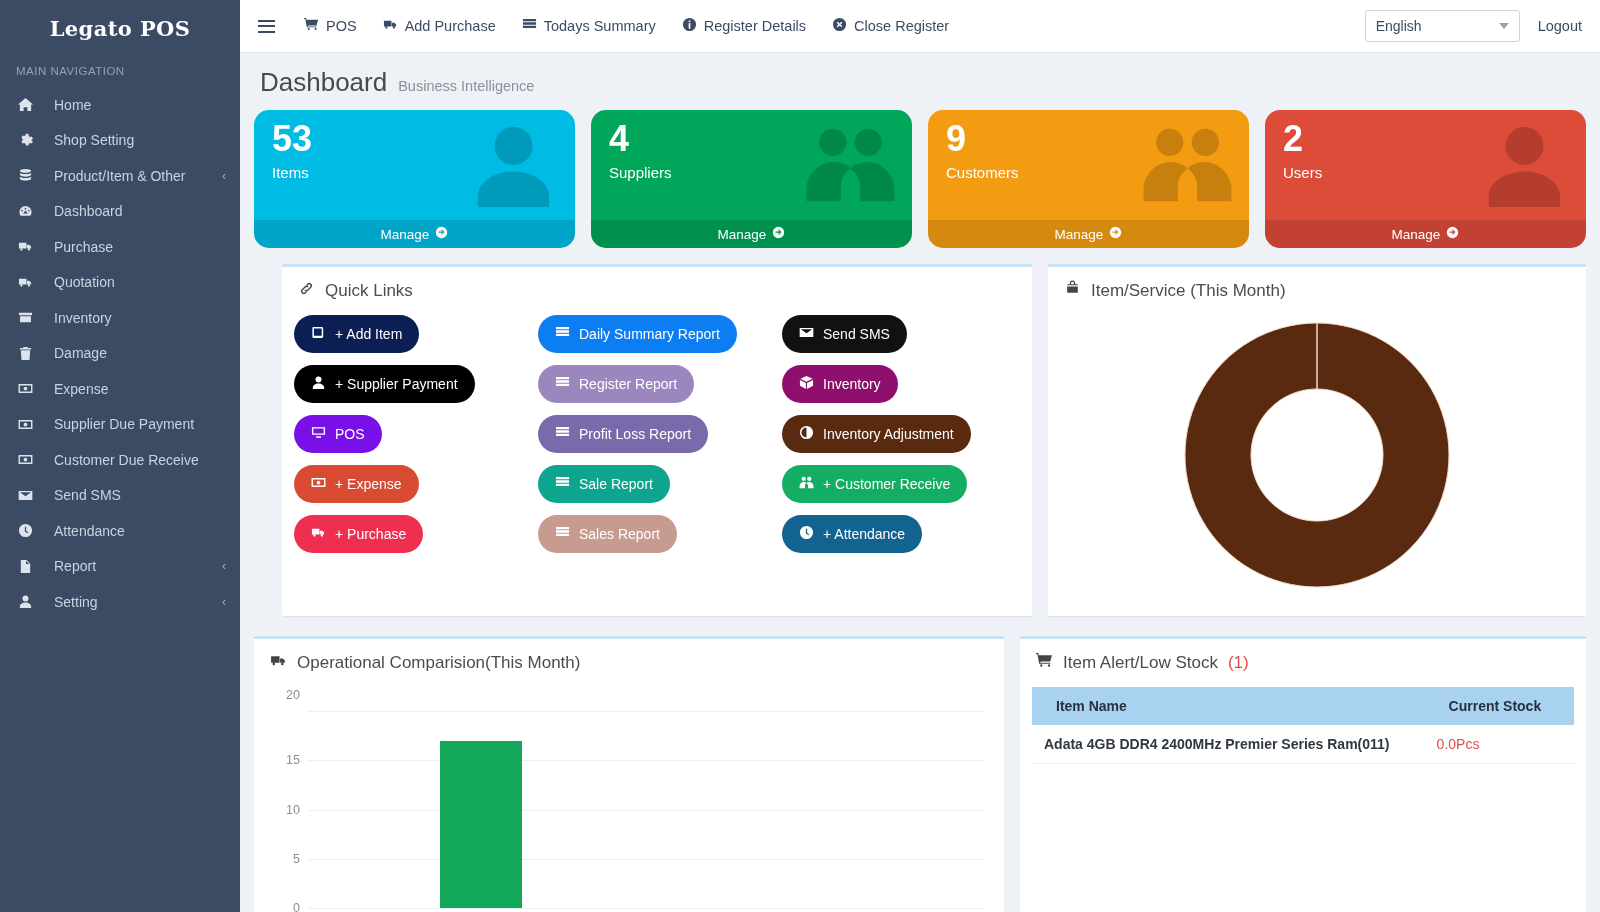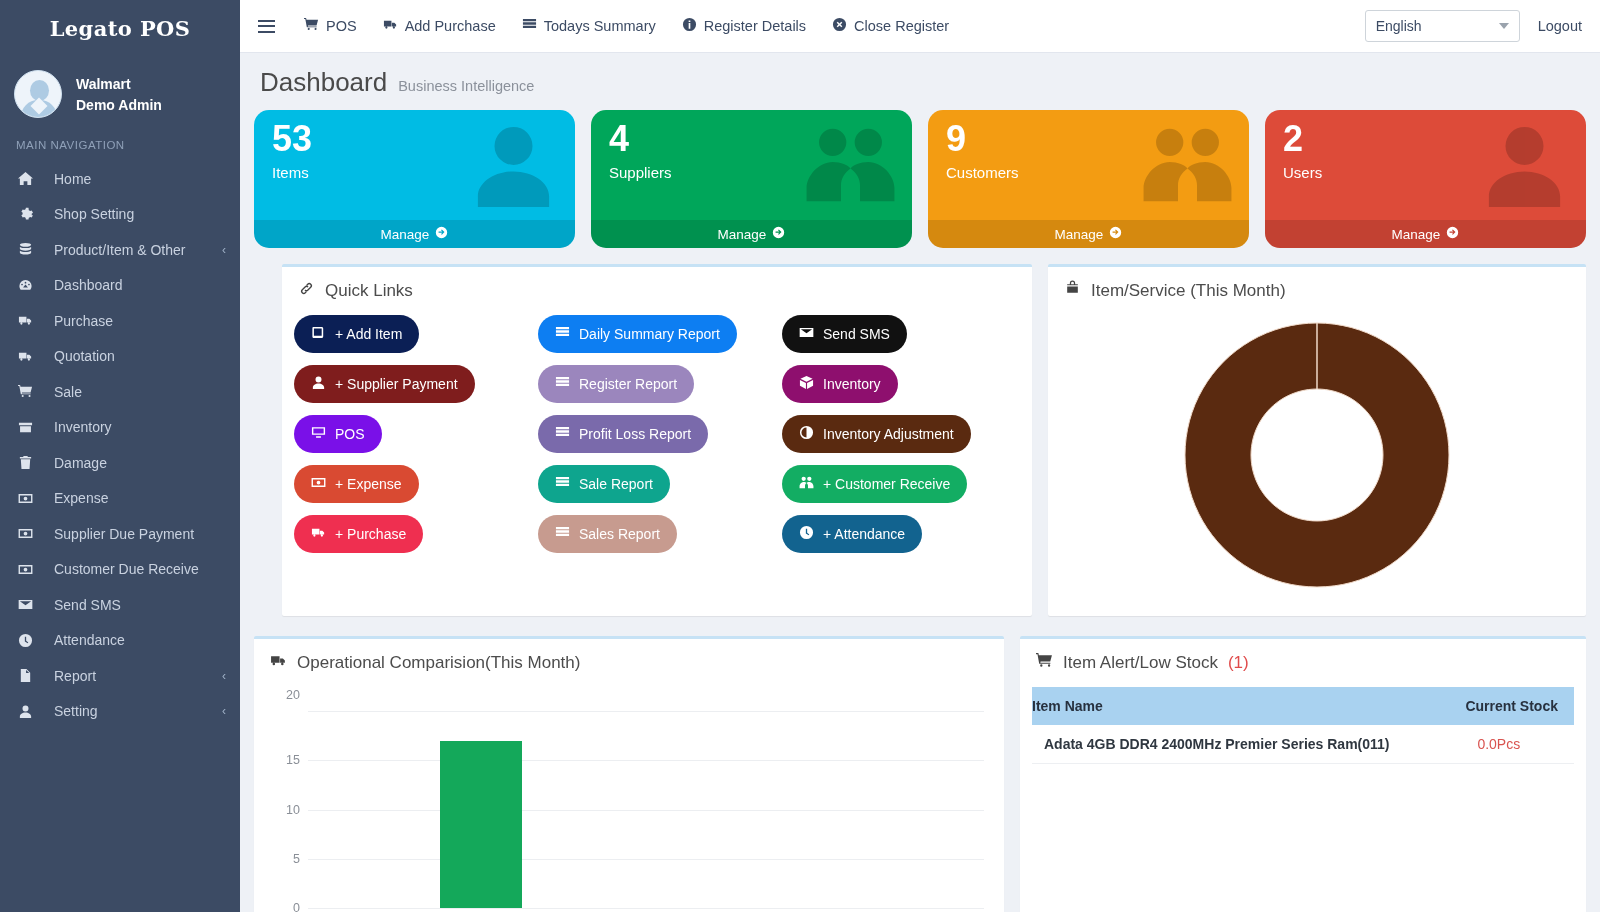--- a/index.html
+++ b/index.html
@@ -160,46 +160,35 @@
   .gridline { position: absolute; left: 40px; right: 6px; height: 1px; background: #eceef1; }
   .ytick {
     position: absolute; left: 0; width: 32px; text-align: right;
     font-size: 12.5px; color: #8a8f97; transform: translateY(-7px);
   }
   .bar { position: absolute; background: #14a85a; }
 
   table.alert { width: calc(100% - 24px); margin: 2px 12px 0 12px; border-collapse: collapse; }
   table.alert th {
     background: #a9d2f0; color: #27313f; font-size: 14px; font-weight: bold;
-    padding: 11px 0; text-align: left;
+    padding: 11px 24px; text-align: left;
   }
   table.alert th.r, table.alert td.r { text-align: left; }
   table.alert td {
     font-size: 14px; color: #2f3740; padding: 11px 12px;
     border-bottom: 1px solid #edeff2; font-weight: bold;
   }
   table.alert td.r { color: #d9534f; font-weight: normal; }
 </style>
 </head>
 <body>
 
 <aside class="sidebar">
   <div class="brand">Legato POS</div>
 
-  <div class="user-box">
-    <div class="avatar">
-      <div class="head"></div>
-        <div class="body"></div>
-        <div class="collar"></div>
-    </div>
-    <div class="user-names">
-      <span>Walmart</span>
-      <span>Demo Admin</span>
-    </div>
-  </div>
 
   <div class="nav-title">MAIN NAVIGATION</div>
   <nav id="nav-list">
   <div class="nav-item">
     <span class="ico">
           <svg viewBox="0 0 16 16">
             <path d="M8 1 0 8h2v7h4v-4h4v4h4V8h2z"></path>
           </svg>
         </span>
     <span class="lbl">Home</span>
@@ -242,29 +231,20 @@
     <span class="lbl">Purchase</span>
 
   </div>
   <div class="nav-item">
     <span class="ico">
           <svg viewBox="0 0 16 16">
             <path d="M1 4h8v6H1zM9.5 6h2.6l1.9 2.1V10H9.5zM3.6 12.4a1.2 1.2 0 1 0 0-2.4 1.2 1.2 0 0 0 0 2.4zM11.6 12.4a1.2 1.2 0 1 0 0-2.4 1.2 1.2 0 0 0 0 2.4z"></path>
           </svg>
         </span>
     <span class="lbl">Quotation</span>
-
-  </div>
-  <div class="nav-item">
-    <span class="ico">
-          <svg viewBox="0 0 16 16">
-            <path d="M0 1h2.2l.5 2H15l-1.6 6H4.3l-.2 1h9.4v1H3L1.4 2H0zM5 13.8a1.1 1.1 0 1 0 0-2.2 1.1 1.1 0 0 0 0 2.2zM12.3 13.8a1.1 1.1 0 1 0 0-2.2 1.1 1.1 0 0 0 0 2.2z"></path>
-          </svg>
-        </span>
-    <span class="lbl">Sale</span>
 
   </div>
   <div class="nav-item">
     <span class="ico">
           <svg viewBox="0 0 16 16">
             <path d="M1 3h14v2.6H1zM2.2 6.6h11.6V13H2.2zm3.3 2h5v1.2h-5z"></path>
           </svg>
         </span>
     <span class="lbl">Inventory</span>
 
@@ -477,21 +457,21 @@
                   <path d="M1 2h14v2.6H1zm0 3.6h14v2.6H1zm0 3.6h14v2.6H1z"></path>
                 </svg></span>
     <span>Daily Summary Report</span>
   </button>
   <button class="qlbtn" style="background:#111111">
     <span><svg viewBox="0 0 16 16">
                   <path d="M.7 3.2h14.6v9.6H.7zm1.3 1.3L8 8.8l6-4.3z"></path>
                 </svg></span>
     <span>Send SMS</span>
   </button>
-  <button class="qlbtn" style="background:#7f1d1d">
+  <button class="qlbtn" style="background:#000000">
     <span><svg viewBox="0 0 16 16">
                   <path d="M8 1.5a3.2 3.2 0 1 1 0 6.4 3.2 3.2 0 0 1 0-6.4zM8 9c3.3 0 6 1.9 6 4.2V15H2v-1.8C2 10.9 4.7 9 8 9z"></path>
                 </svg></span>
     <span>+ Supplier Payment</span>
   </button>
   <button class="qlbtn" style="background:#9b86bd">
     <span><svg viewBox="0 0 16 16">
                   <path d="M1 2h14v2.6H1zm0 3.6h14v2.6H1zm0 3.6h14v2.6H1z"></path>
                 </svg></span>
     <span>Register Report</span>

